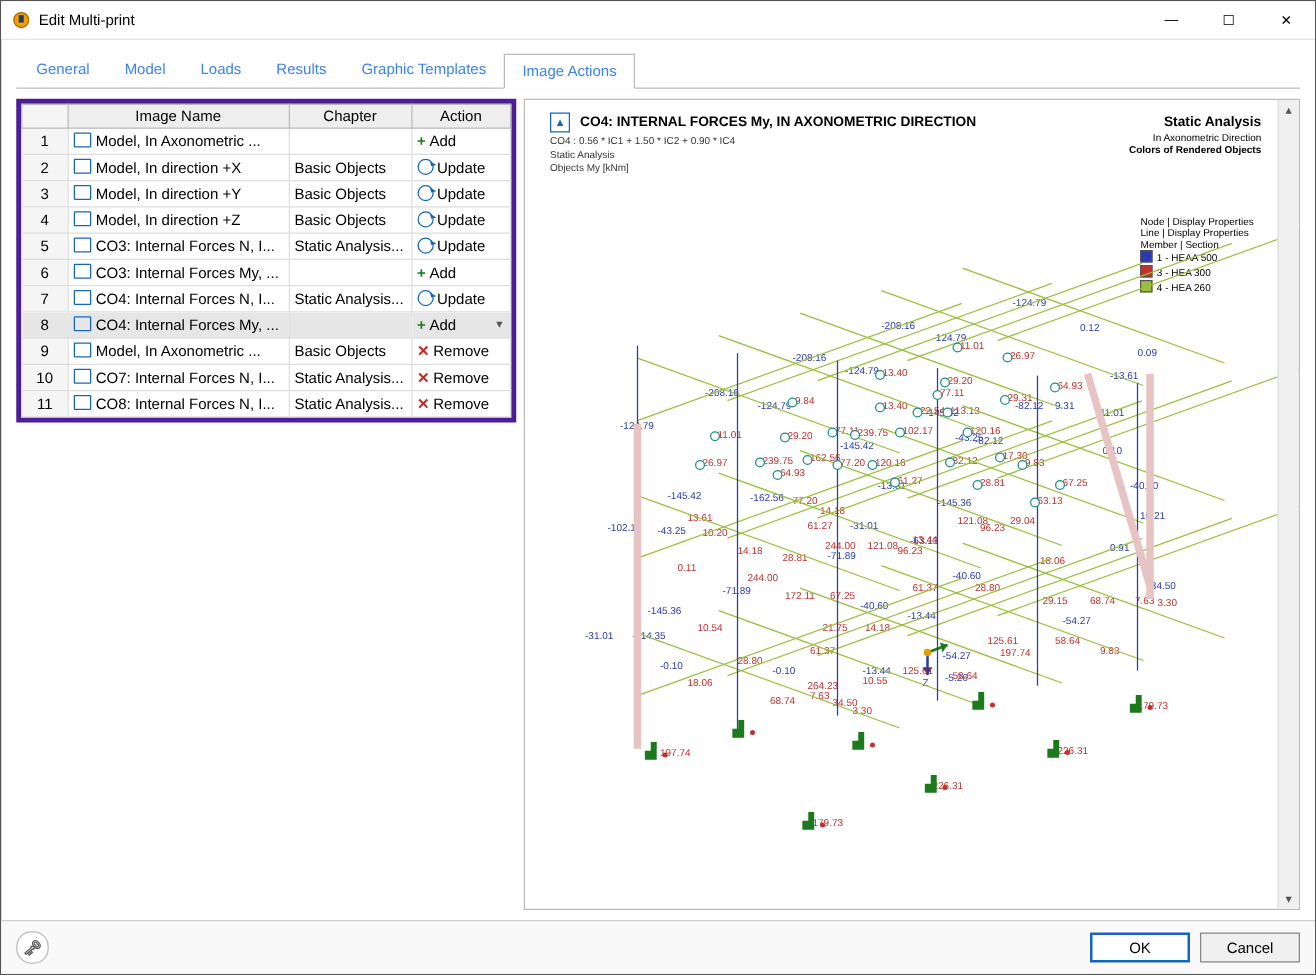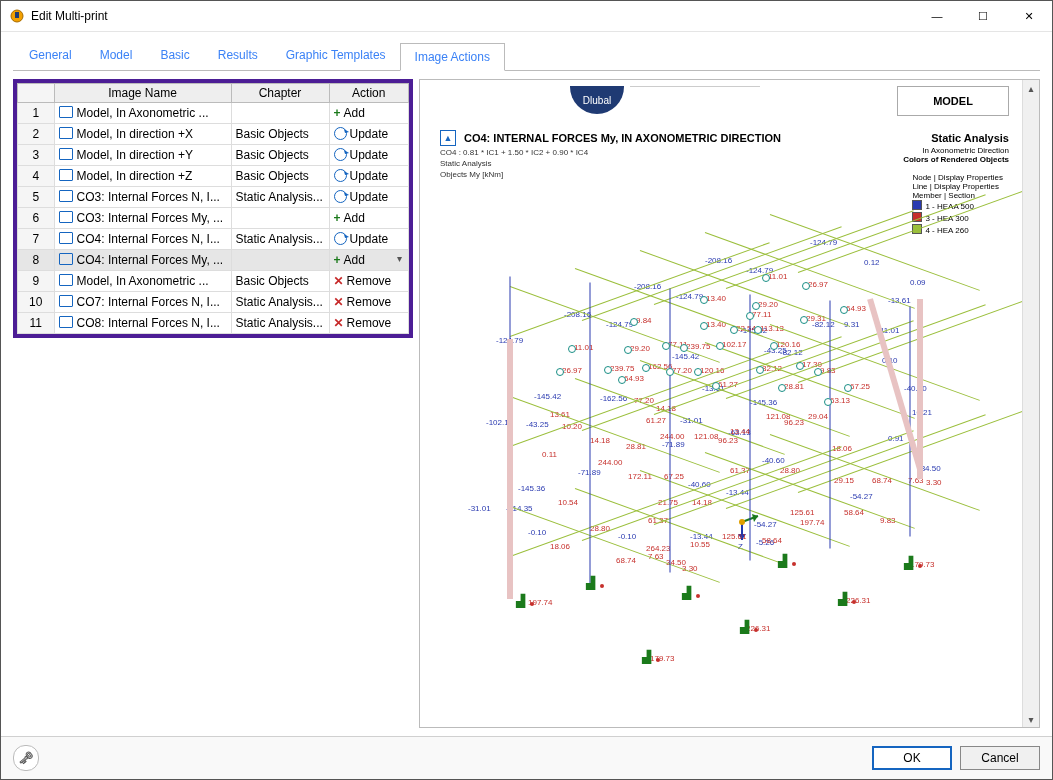--- a/index.html
+++ b/index.html
@@ -76,21 +76,21 @@
     <div class="win-btns">
       <div class="win-btn">—</div>
       <div class="win-btn">☐</div>
       <div class="win-btn">✕</div>
     </div>
   </div>
 
   <div class="tabs" id="tabs">
       <div class="tab">General</div>
       <div class="tab">Model</div>
-      <div class="tab">Basic</div>
+      <div class="tab">Loads</div>
       <div class="tab">Results</div>
       <div class="tab">Graphic Templates</div>
       <div class="tab active">Image Actions</div>
     </div>
   <div class="tab-strip-line"></div>
 
   <div class="content">
     <div class="left-pane">
       <div class="grid">
         <table>
@@ -169,33 +169,28 @@
                 <td class="chcell">Static Analysis...</td>
                 <td class="actcell"><span class="act-rem">✕</span>Remove</td>
               </tr>
             </tbody>
         </table>
       </div>
     </div>
 
     <div class="right-pane">
       <div class="preview-page">
-        <div class="ph-head">
-          <div class="ph-logo">Dlubal</div>
-          <div class="ph-spacer"></div>
-          <div class="ph-model">MODEL</div>
-        </div>
         <div class="ph-title-row">
           <div class="ph-arrow">▲</div>
           <div class="ph-title">CO4: INTERNAL FORCES My, IN AXONOMETRIC DIRECTION</div>
           <div class="ph-right">Static Analysis</div>
         </div>
         <div style="display:flex;justify-content:space-between;">
           <div>
-            <div class="ph-sub">CO4 : 0.81 * IC1 + 1.50 * IC2 + 0.90 * IC4</div>
+            <div class="ph-sub">CO4 : 0.56 * IC1 + 1.50 * IC2 + 0.90 * IC4</div>
             <div class="ph-sub">Static Analysis</div>
             <div class="ph-sub">Objects My [kNm]</div>
           </div>
           <div>
             <div class="ph-sub-right">In Axonometric Direction</div>
             <div class="ph-sub-right" style="font-weight:bold">Colors of Rendered Objects</div>
           </div>
         </div>
         <div class="legend">
           <div>Node | Display Properties</div>

